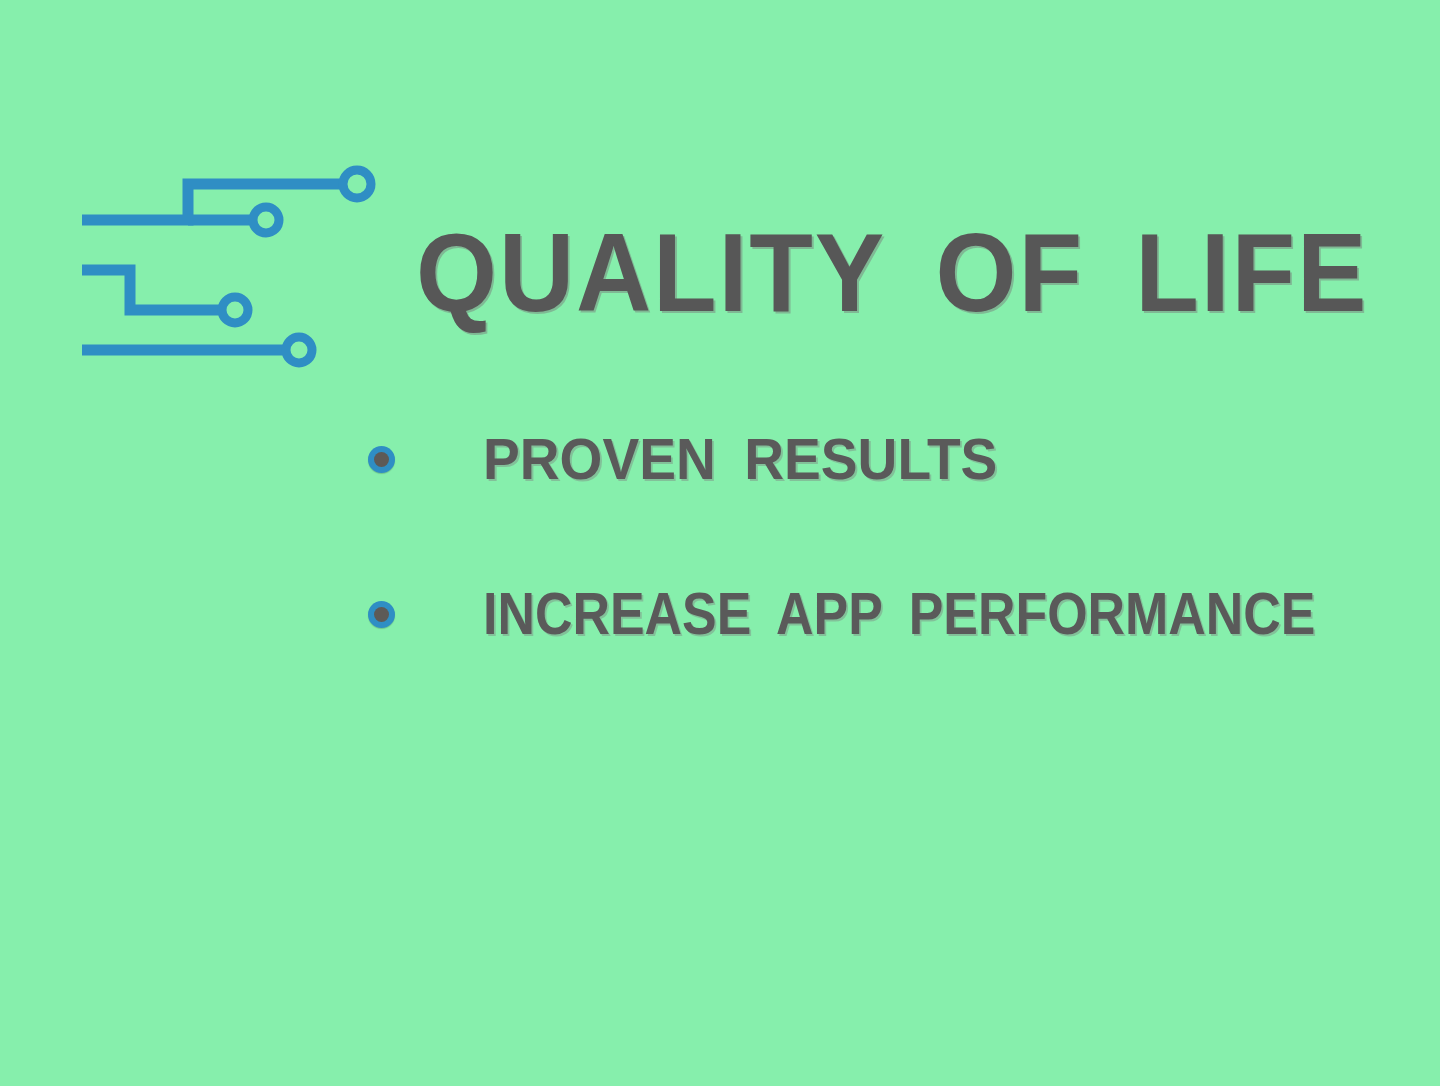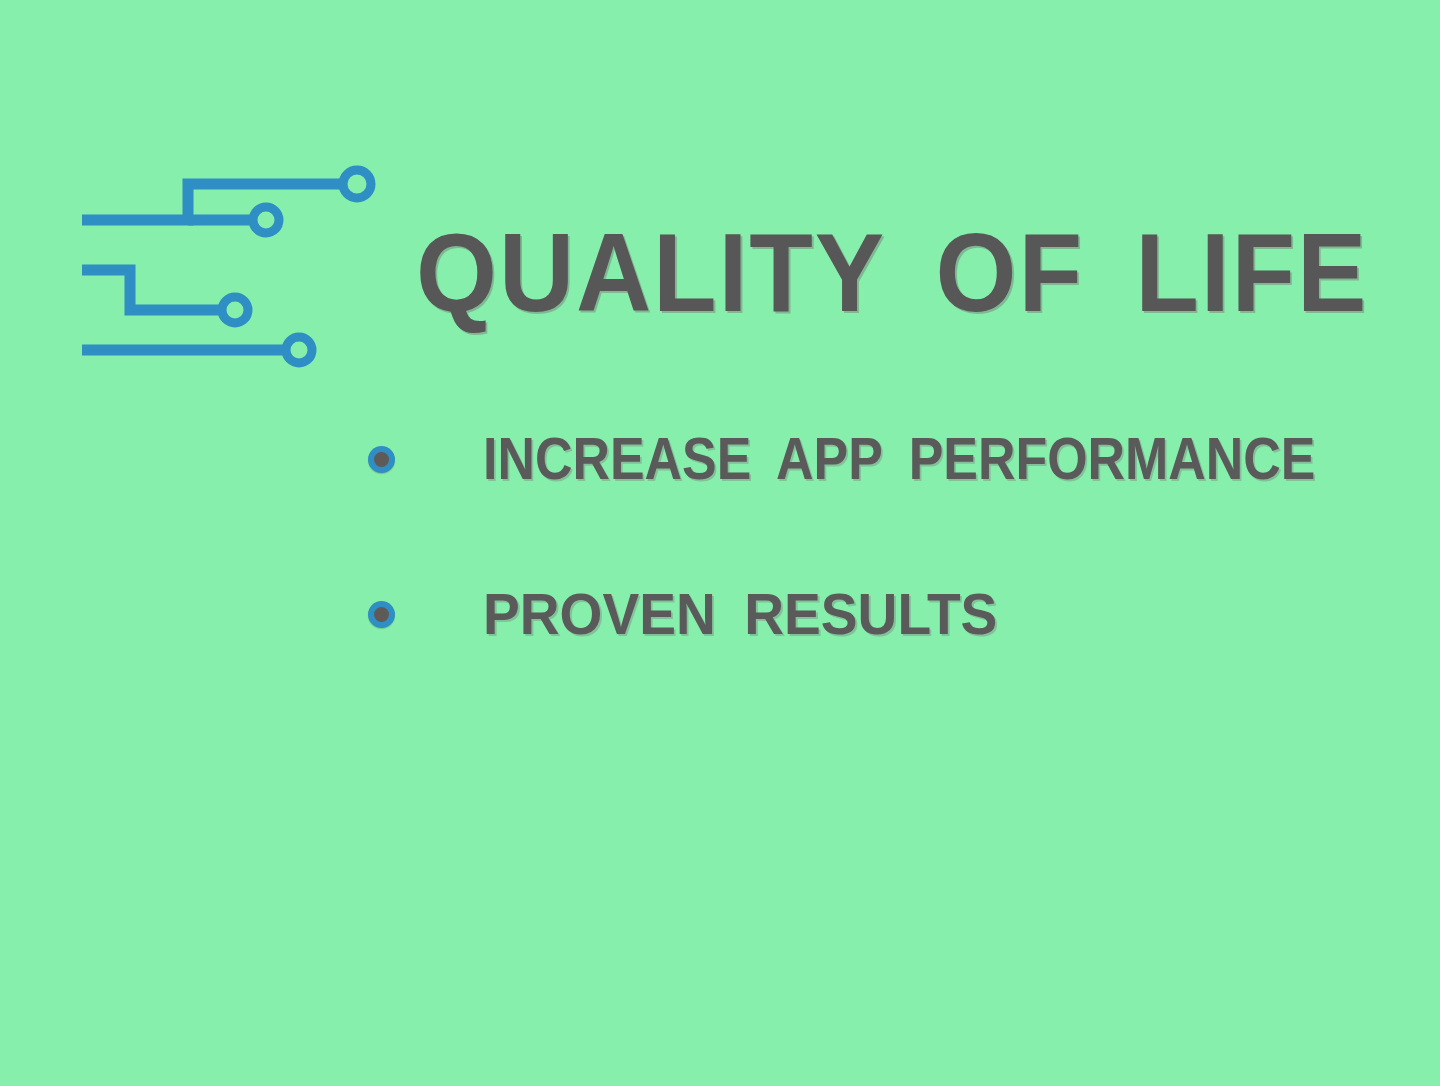--- a/index.html
+++ b/index.html
@@ -124,30 +124,30 @@
       </g>
     </svg>
   </div>
 
   <div id="title-block">
     <h1 id="page-title">QUALITY  OF  LIFE</h1>
   </div>
 
   <ul id="bullet-list" style="list-style:none;margin:0;padding:0;">
 
+    <li class="bullet-row" data-row="0">
+      <span class="bullet-marker">
+        <span class="bullet-core"></span>
+      </span>
+      <span class="bullet-label">PROVEN  RESULTS</span>
+    </li>
+
     <li class="bullet-row" data-row="1">
       <span class="bullet-marker">
         <span class="bullet-core"></span>
       </span>
       <span class="bullet-label">INCREASE  APP  PERFORMANCE</span>
-    </li>
-
-    <li class="bullet-row" data-row="0">
-      <span class="bullet-marker">
-        <span class="bullet-core"></span>
-      </span>
-      <span class="bullet-label">PROVEN  RESULTS</span>
     </li>
 
 
   </ul>
 
 </div>
 
 </body></html>

